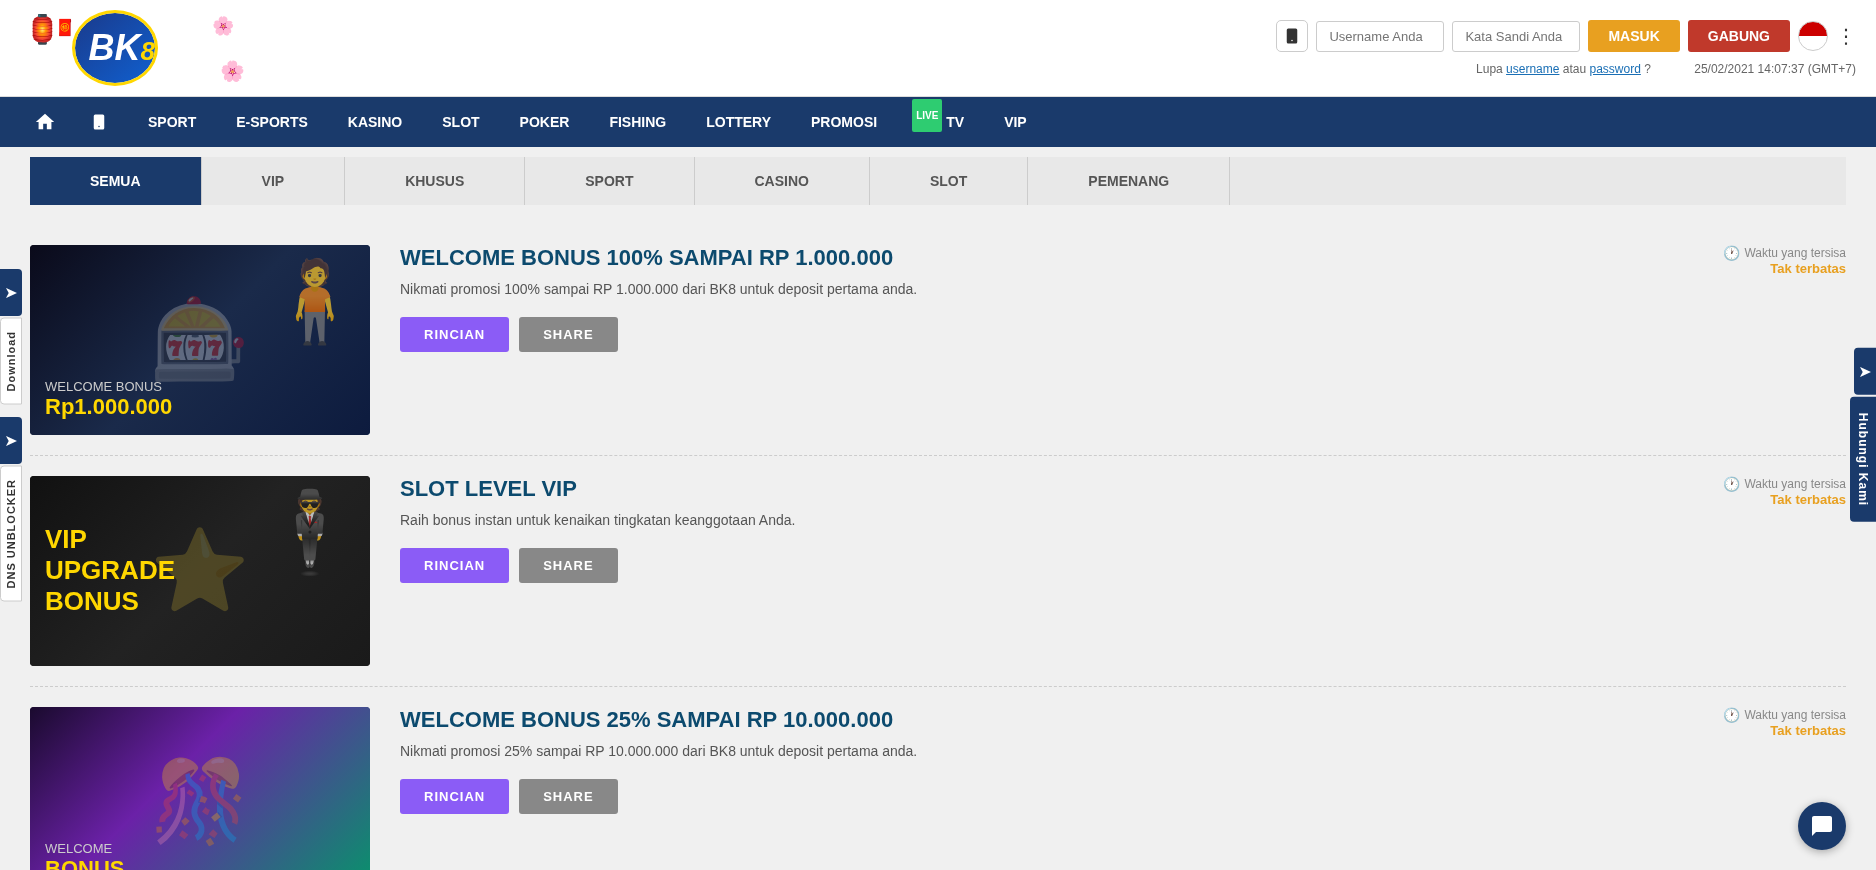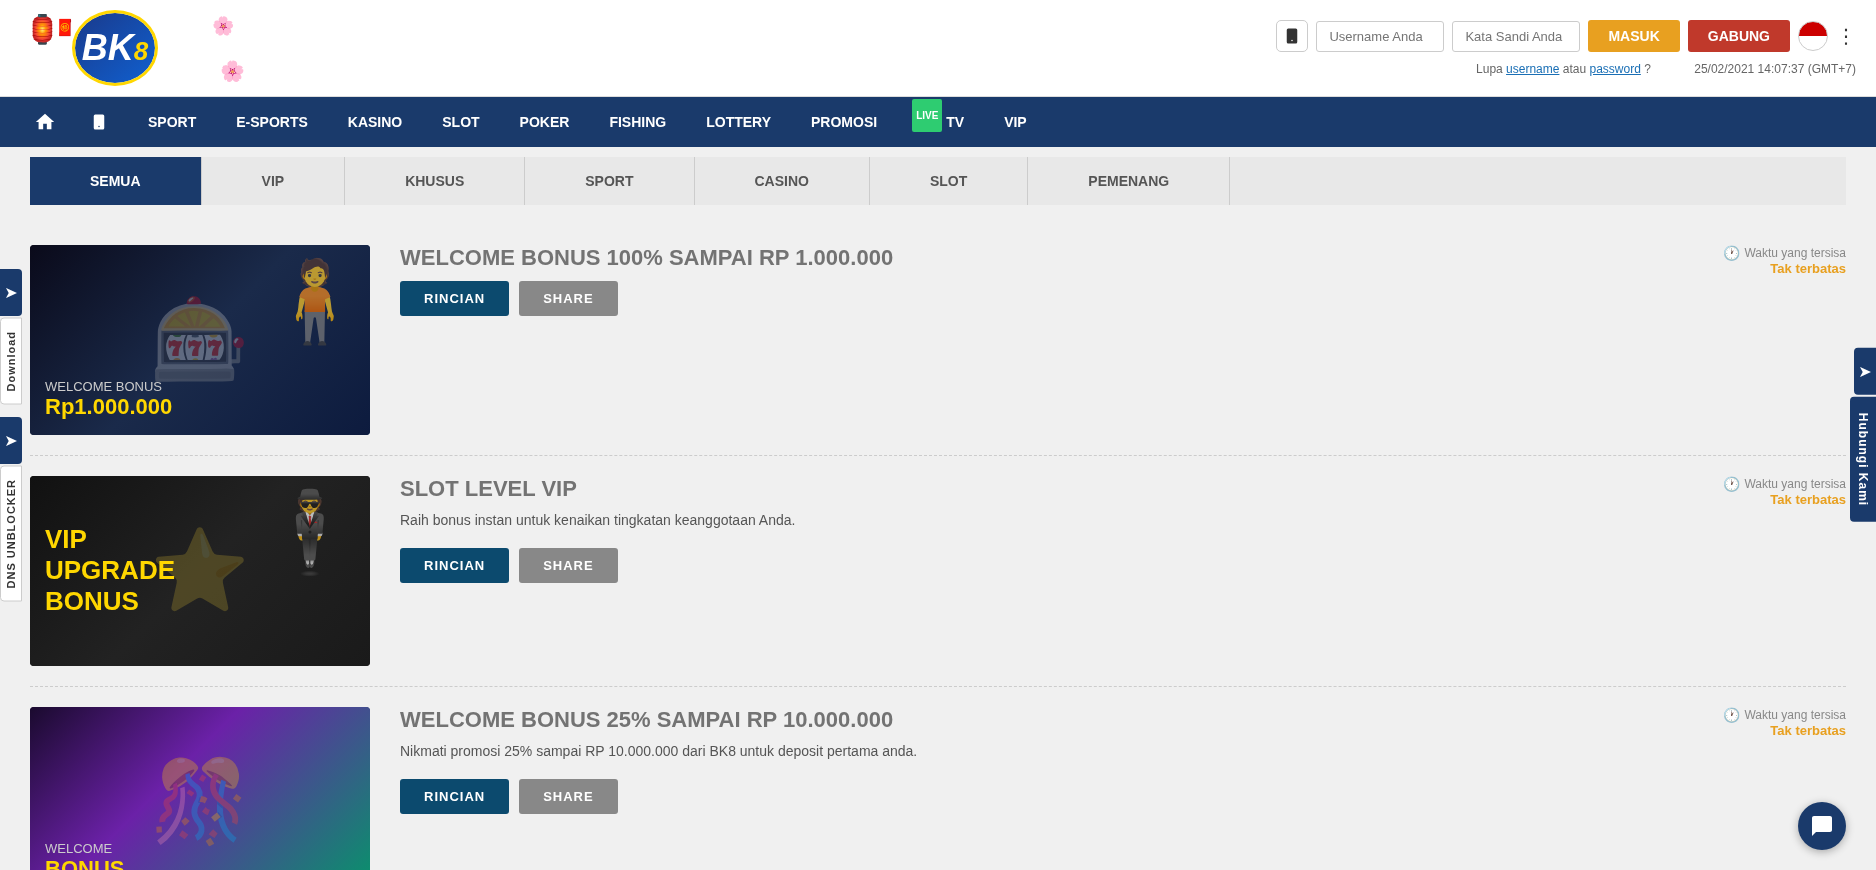--- a/index.html
+++ b/index.html
@@ -273,34 +273,34 @@
       font-size: 26px;
       font-weight: 900;
       line-height: 1.2;
     }
     .promo-info {
       flex: 1;
     }
     .promo-title {
       font-size: 22px;
       font-weight: 900;
-      color: #737373;
+      color: #0c4a6e;
       margin-bottom: 10px;
     }
     .promo-desc {
       font-size: 14px;
       color: #555;
       margin-bottom: 20px;
     }
     .promo-actions {
       display: flex;
       gap: 10px;
     }
     .btn-rincian {
-      background: #0c4a6e;
+      background: #8b5cf6;
       color: #fff;
       border: none;
       padding: 10px 24px;
       font-size: 13px;
       font-weight: bold;
       border-radius: 3px;
       cursor: pointer;
       letter-spacing: 1px;
     }
     .btn-share {
@@ -400,21 +400,21 @@
   <div class="right-side-label">Hubungi Kami</div>
 </div>
 
 <div class="header">
   <div class="logo-wrapper">
 
     <div style="position:relative; width:220px; height:70px; display:flex; align-items:center;">
       <span style="position:absolute; top:0; left:0; font-size:28px; z-index:2;">🏮</span>
       <span style="position:absolute; top:2px; right:10px; font-size:18px; z-index:2;">🌸</span>
       <span style="position:absolute; top:5px; left:30px; font-size:16px; z-index:2;">🧧</span>
-      <div class="logo-bg" style="margin:12px auto; z-index:3; margin-left:50px;">
+      <div class="logo-bg" style="margin:12px auto; z-index:3; margin-left:50px;justify-content:flex-end;">
         <div class="logo-border"></div>
         <span class="logo-text">
           <span class="logo-k">BK</span><span class="logo-8" style="color:#ffd700;">8</span>
         </span>
       </div>
       <span style="position:absolute; bottom:0; right:0; font-size:20px;">🌸</span>
     </div>
   </div>
 
   <div class="header-right">
@@ -494,20 +494,21 @@
             <div class="small">WELCOME BONUS</div>
             <div class="big">Rp1.000.000</div>
           </div>
 
           <div style="position:absolute; right:5px; top:10px; font-size:80px; opacity:0.7;">🧍</div>
         </div>
       </div>
     </div>
     <div class="promo-info">
       <div class="promo-title">WELCOME BONUS 100% SAMPAI RP 1.000.000</div>
+      <div class="promo-desc">Nikmati promosi 100% sampai RP 1.000.000 dari BK8 untuk deposit pertama anda.</div>
       <div class="promo-actions">
         <button class="btn-rincian">RINCIAN</button>
         <button class="btn-share">SHARE</button>
       </div>
     </div>
     <div class="promo-time">
       <div class="time-label">
         <span class="clock-icon">🕐</span>
         <span>Waktu yang tersisa</span>
       </div>

